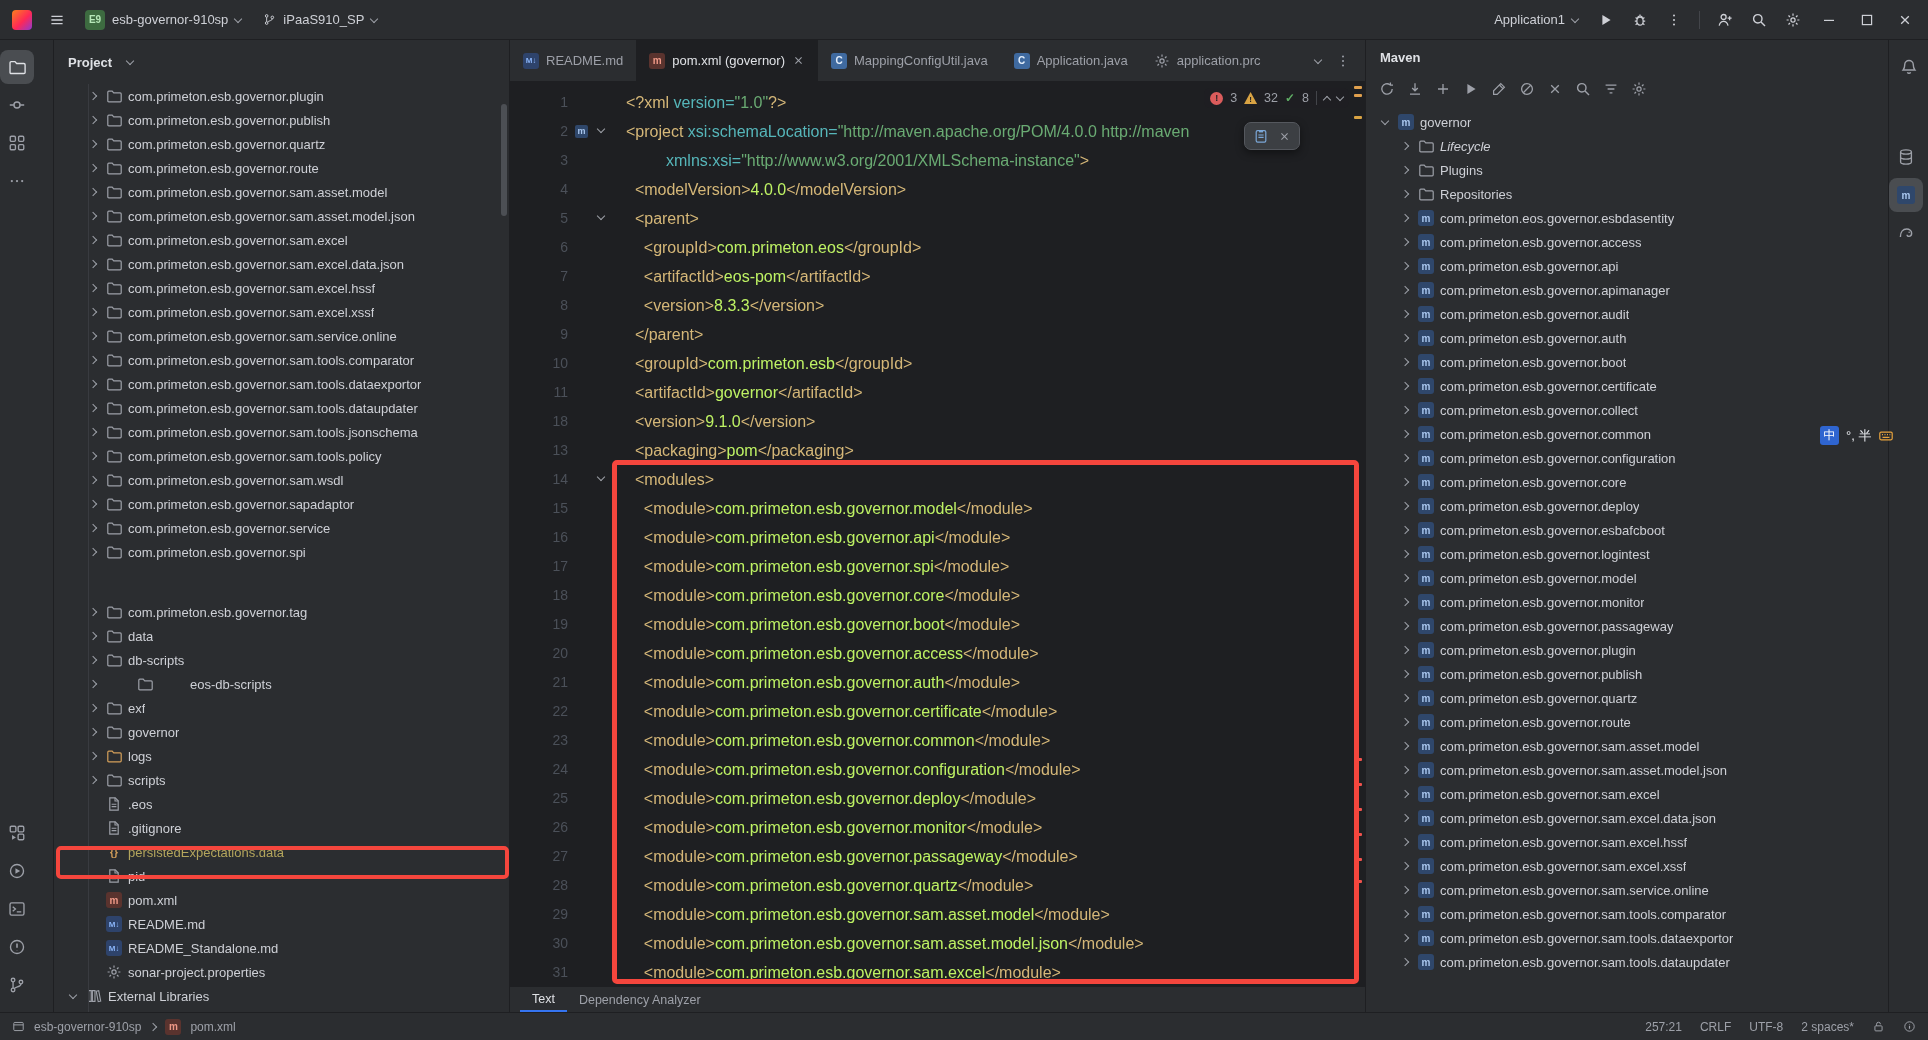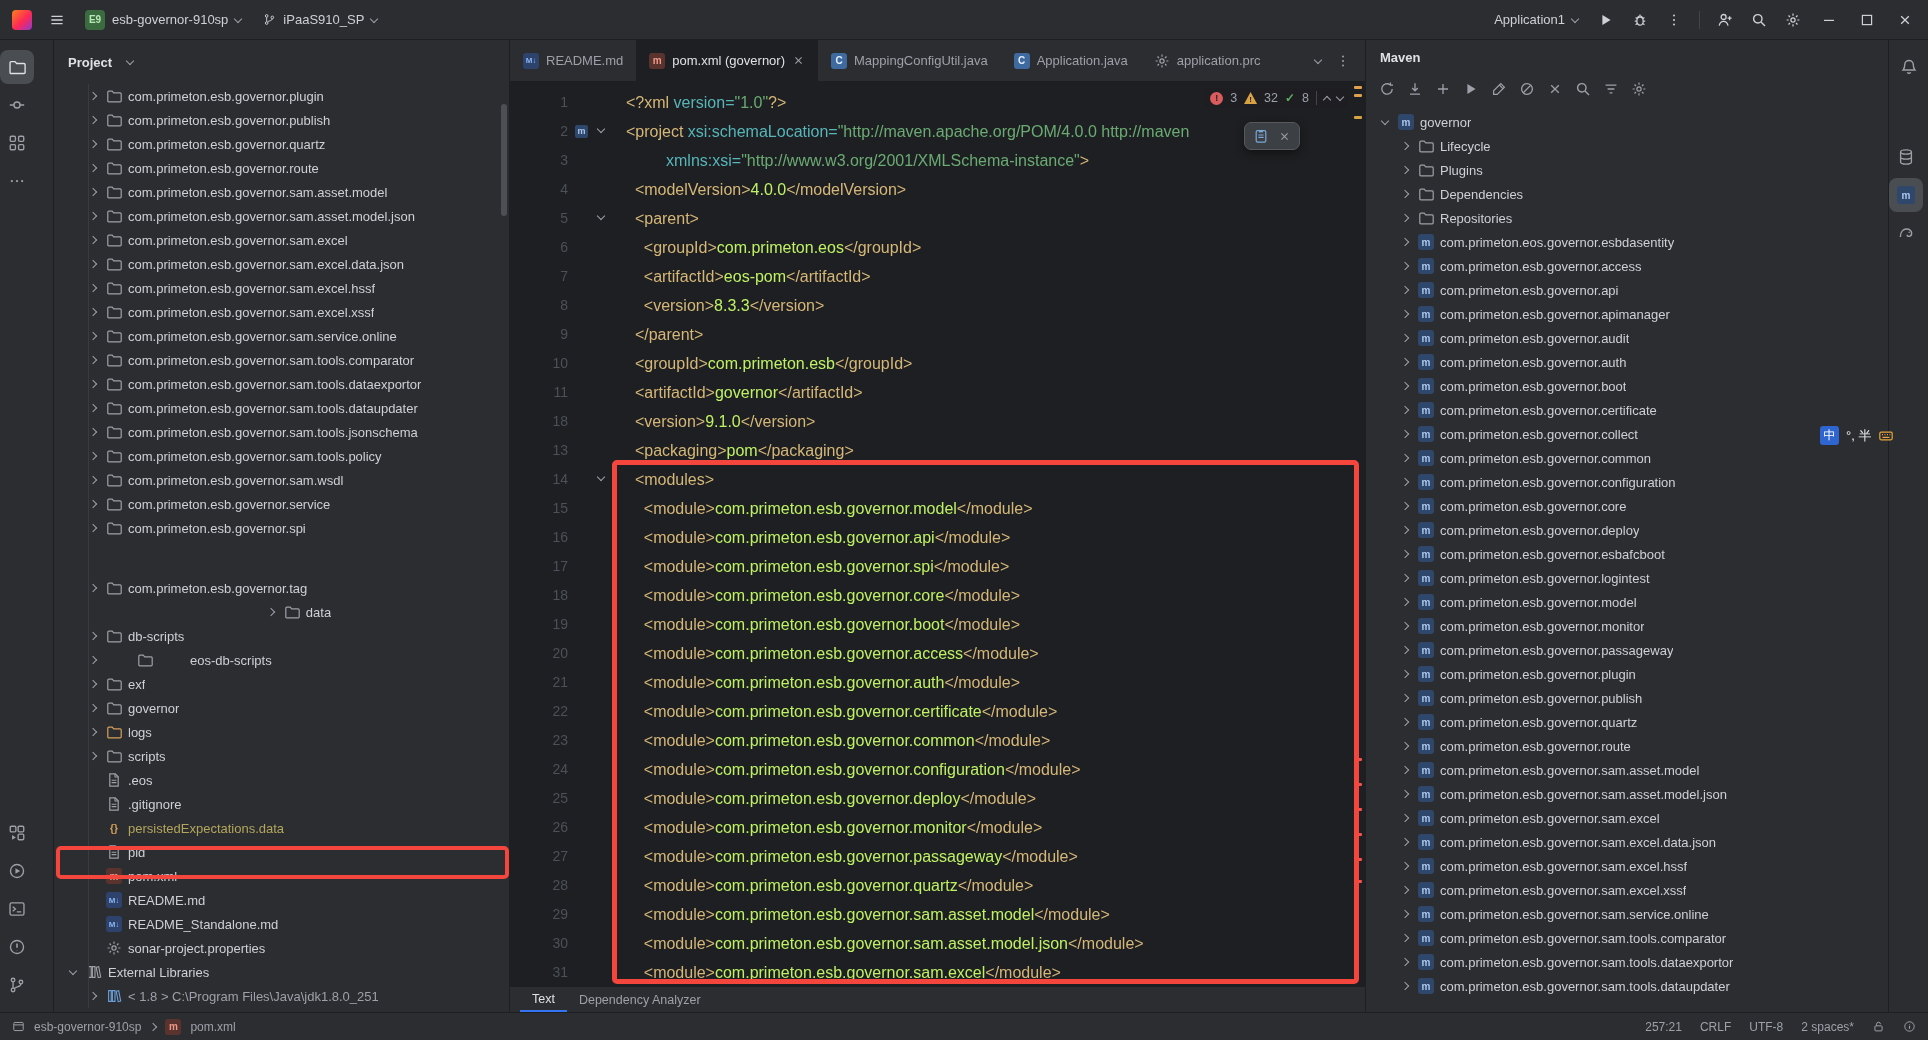--- a/index.html
+++ b/index.html
@@ -460,20 +460,31 @@
           </div>
           <div class="trow" style="padding-left: 32px;">
             <span class="chevbox">
               <span class="chev right"></span>
             </span>
             <span class="c-folder" data-icon="folder">
               <svg viewBox="0 0 16 16">
                 <path d="M1.8 4.2c0-.6.4-1 1-1h3.4l1.5 1.7h6.5c.6 0 1 .4 1 1v6.9c0 .6-.4 1-1 1H2.8c-.6 0-1-.4-1-1z" fill="none" stroke="currentColor" stroke-width="1.2"></path>
               </svg>
             </span>
+            <span class="tlabel">com.primeton.esb.governor.sapadaptor</span>
+          </div>
+          <div class="trow" style="padding-left: 32px;">
+            <span class="chevbox">
+              <span class="chev right"></span>
+            </span>
+            <span class="c-folder" data-icon="folder">
+              <svg viewBox="0 0 16 16">
+                <path d="M1.8 4.2c0-.6.4-1 1-1h3.4l1.5 1.7h6.5c.6 0 1 .4 1 1v6.9c0 .6-.4 1-1 1H2.8c-.6 0-1-.4-1-1z" fill="none" stroke="currentColor" stroke-width="1.2"></path>
+              </svg>
+            </span>
             <span class="tlabel">com.primeton.esb.governor.service</span>
           </div>
           <div class="trow" style="padding-left: 32px;">
             <span class="chevbox">
               <span class="chev right"></span>
             </span>
             <span class="c-folder" data-icon="folder">
               <svg viewBox="0 0 16 16">
                 <path d="M1.8 4.2c0-.6.4-1 1-1h3.4l1.5 1.7h6.5c.6 0 1 .4 1 1v6.9c0 .6-.4 1-1 1H2.8c-.6 0-1-.4-1-1z" fill="none" stroke="currentColor" stroke-width="1.2"></path>
               </svg>
@@ -484,21 +495,21 @@
             <span class="chevbox">
               <span class="chev right"></span>
             </span>
             <span class="c-folder" data-icon="folder">
               <svg viewBox="0 0 16 16">
                 <path d="M1.8 4.2c0-.6.4-1 1-1h3.4l1.5 1.7h6.5c.6 0 1 .4 1 1v6.9c0 .6-.4 1-1 1H2.8c-.6 0-1-.4-1-1z" fill="none" stroke="currentColor" stroke-width="1.2"></path>
               </svg>
             </span>
             <span class="tlabel">com.primeton.esb.governor.tag</span>
           </div>
-          <div class="trow" style="padding-left: 32px; justify-content: center;">
+          <div class="trow" style="padding-left: 32px;">
             <span class="chevbox">
               <span class="chev right"></span>
             </span>
             <span class="c-folder" data-icon="folder">
               <svg viewBox="0 0 16 16">
                 <path d="M1.8 4.2c0-.6.4-1 1-1h3.4l1.5 1.7h6.5c.6 0 1 .4 1 1v6.9c0 .6-.4 1-1 1H2.8c-.6 0-1-.4-1-1z" fill="none" stroke="currentColor" stroke-width="1.2"></path>
               </svg>
             </span>
             <span class="tlabel">data</span>
           </div>
@@ -842,52 +853,41 @@
           </span>
         </div>
       <div class="tree" id="maven-tree">
           <div class="trow" style="padding-left: 12px;">
             <span class="chevbox">
               <span class="chev down"></span>
             </span>
             <span class="badge mvnb">m</span>
             <span class="tlabel">governor</span>
           </div>
-          <div class="trow" style="padding-left: 32px;">
+          <div class="trow" style="padding-left: 32px; font-style: italic;">
             <span class="chevbox">
               <span class="chev right"></span>
             </span>
             <span class="c-folder" data-icon="folder">
               <svg viewBox="0 0 16 16">
                 <path d="M1.8 4.2c0-.6.4-1 1-1h3.4l1.5 1.7h6.5c.6 0 1 .4 1 1v6.9c0 .6-.4 1-1 1H2.8c-.6 0-1-.4-1-1z" fill="none" stroke="currentColor" stroke-width="1.2"></path>
               </svg>
             </span>
             <span class="tlabel">Lifecycle</span>
           </div>
           <div class="trow" style="padding-left: 32px;">
             <span class="chevbox">
               <span class="chev right"></span>
             </span>
             <span class="c-folder" data-icon="folder">
               <svg viewBox="0 0 16 16">
                 <path d="M1.8 4.2c0-.6.4-1 1-1h3.4l1.5 1.7h6.5c.6 0 1 .4 1 1v6.9c0 .6-.4 1-1 1H2.8c-.6 0-1-.4-1-1z" fill="none" stroke="currentColor" stroke-width="1.2"></path>
               </svg>
             </span>
             <span class="tlabel">Plugins</span>
-          </div>
-          <div class="trow" style="padding-left: 32px;">
-            <span class="chevbox">
-              <span class="chev right"></span>
-            </span>
-            <span class="c-folder" data-icon="folder">
-              <svg viewBox="0 0 16 16">
-                <path d="M1.8 4.2c0-.6.4-1 1-1h3.4l1.5 1.7h6.5c.6 0 1 .4 1 1v6.9c0 .6-.4 1-1 1H2.8c-.6 0-1-.4-1-1z" fill="none" stroke="currentColor" stroke-width="1.2"></path>
-              </svg>
-            </span>
-            <span class="tlabel">Dependencies</span>
           </div>
           <div class="trow" style="padding-left: 32px;">
             <span class="chevbox">
               <span class="chev right"></span>
             </span>
             <span class="c-folder" data-icon="folder">
               <svg viewBox="0 0 16 16">
                 <path d="M1.8 4.2c0-.6.4-1 1-1h3.4l1.5 1.7h6.5c.6 0 1 .4 1 1v6.9c0 .6-.4 1-1 1H2.8c-.6 0-1-.4-1-1z" fill="none" stroke="currentColor" stroke-width="1.2"></path>
               </svg>
             </span>

